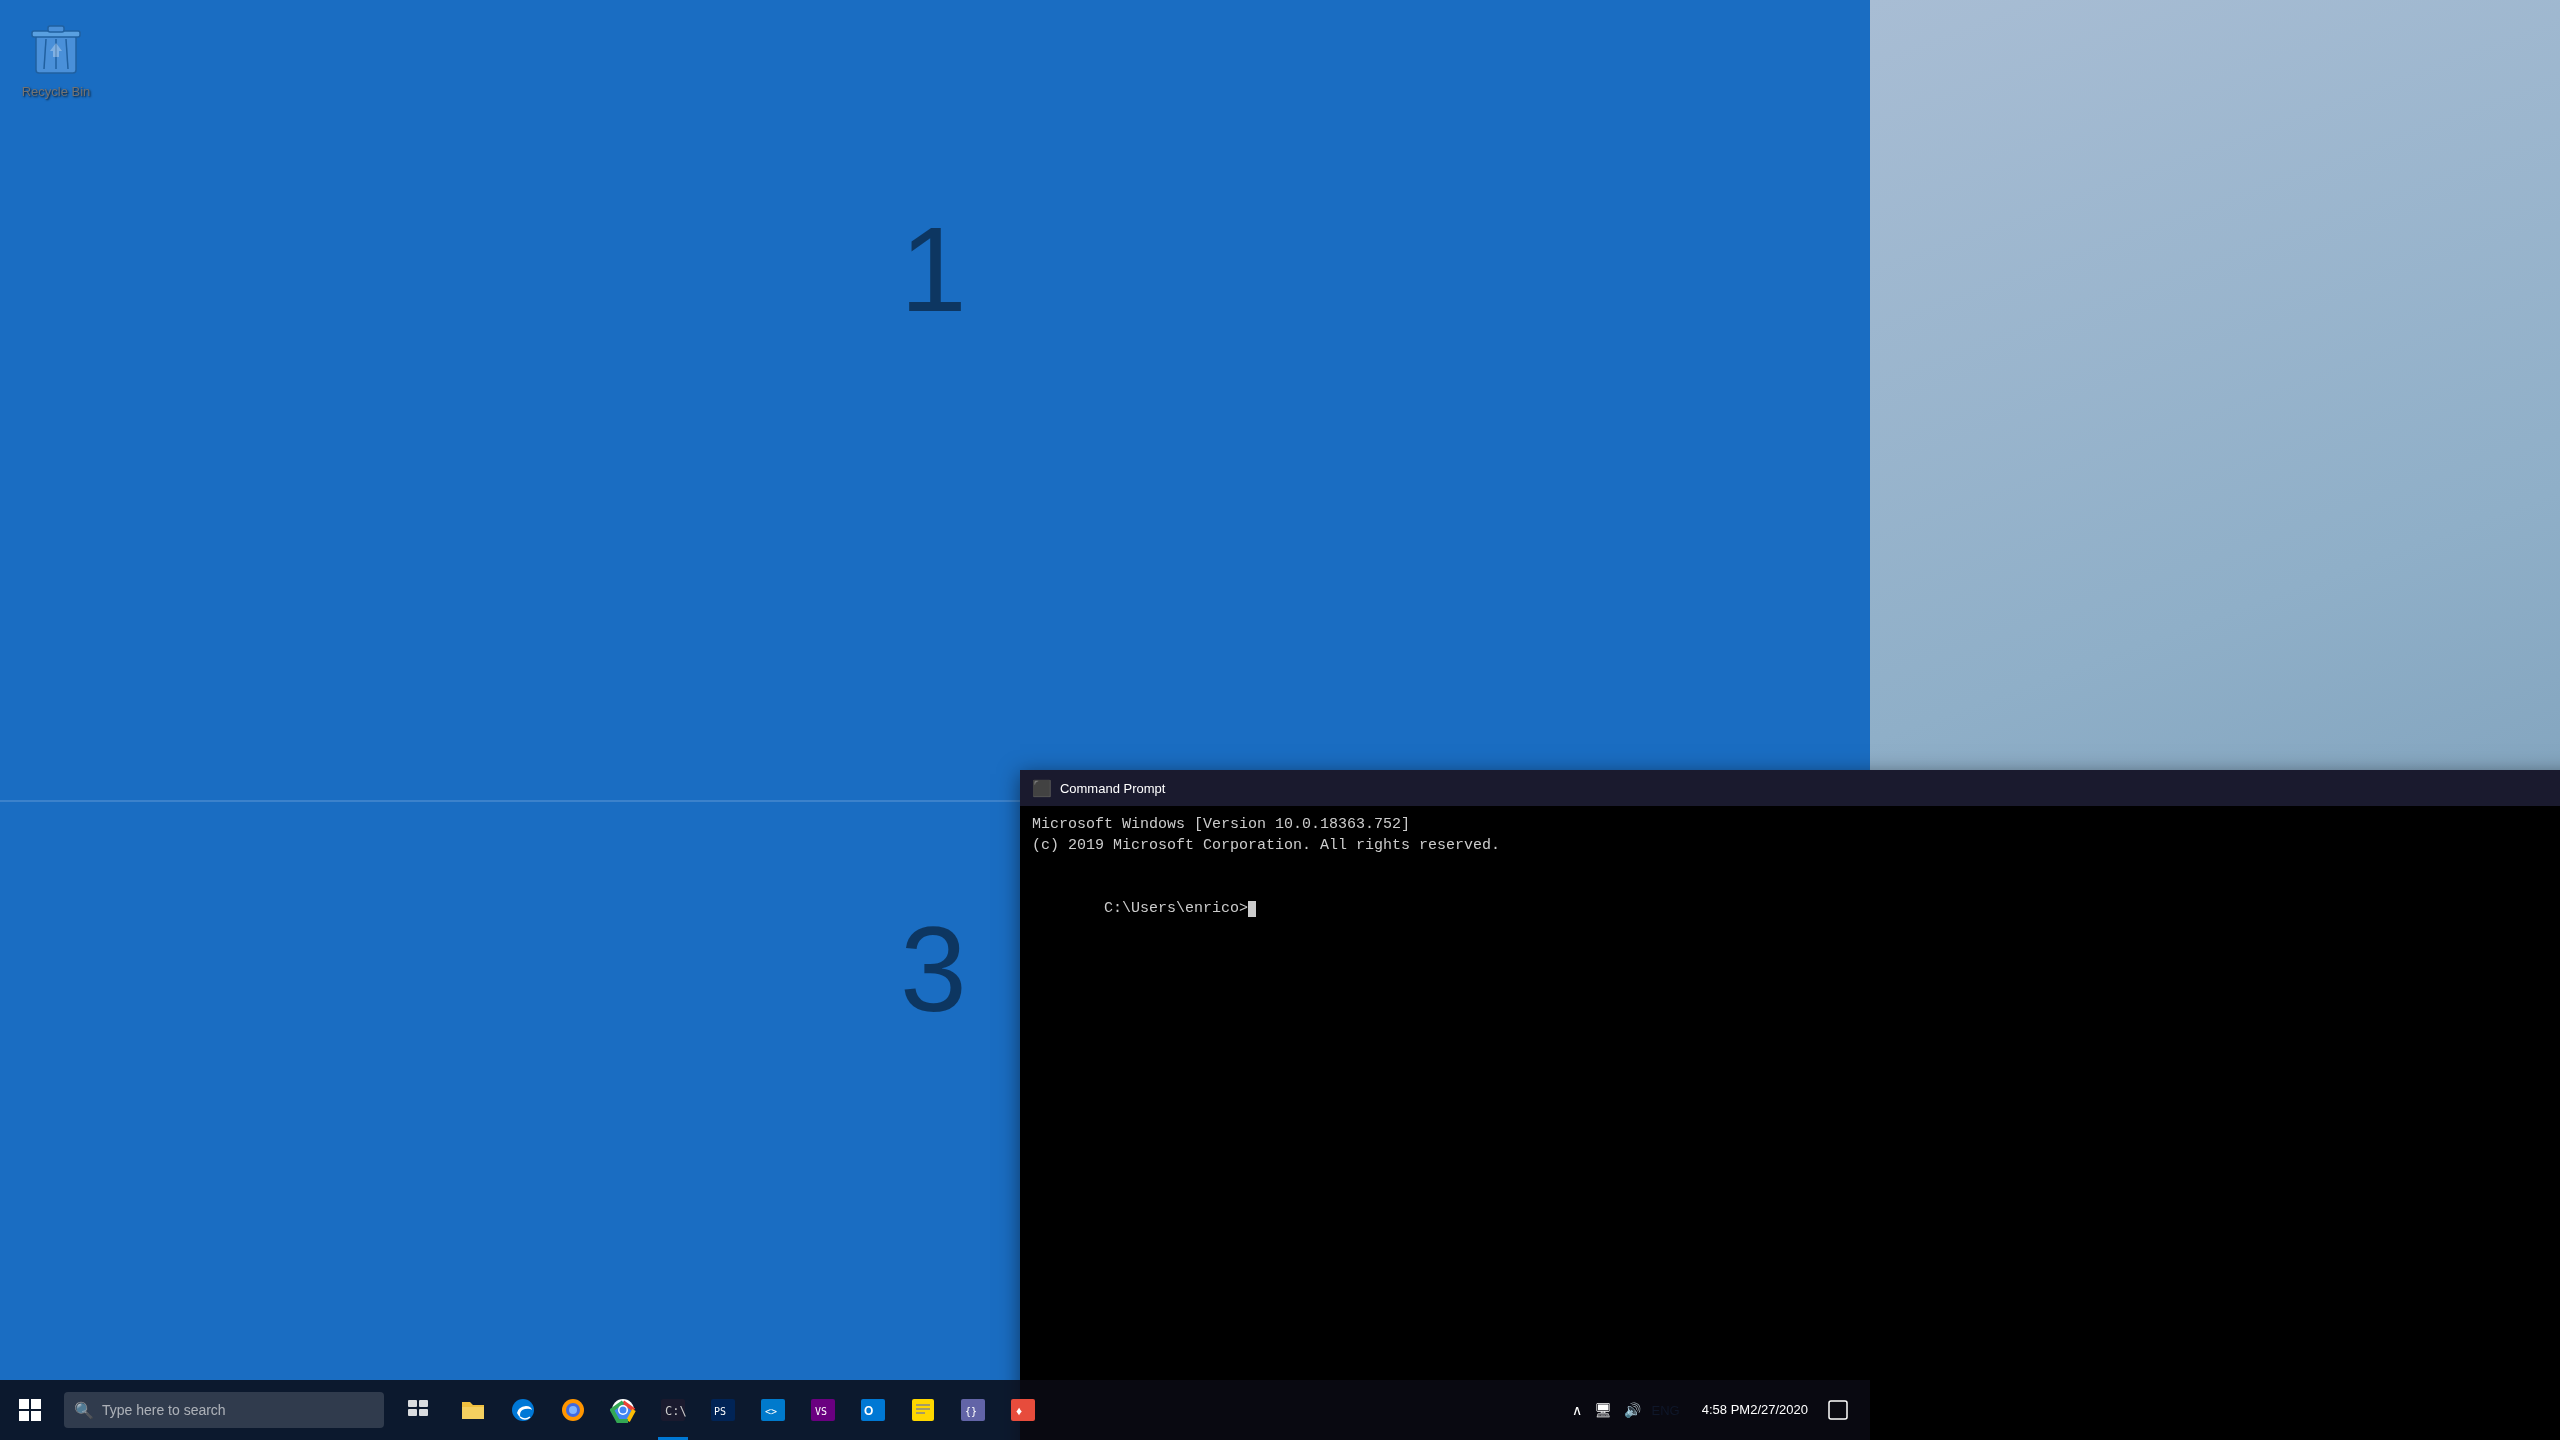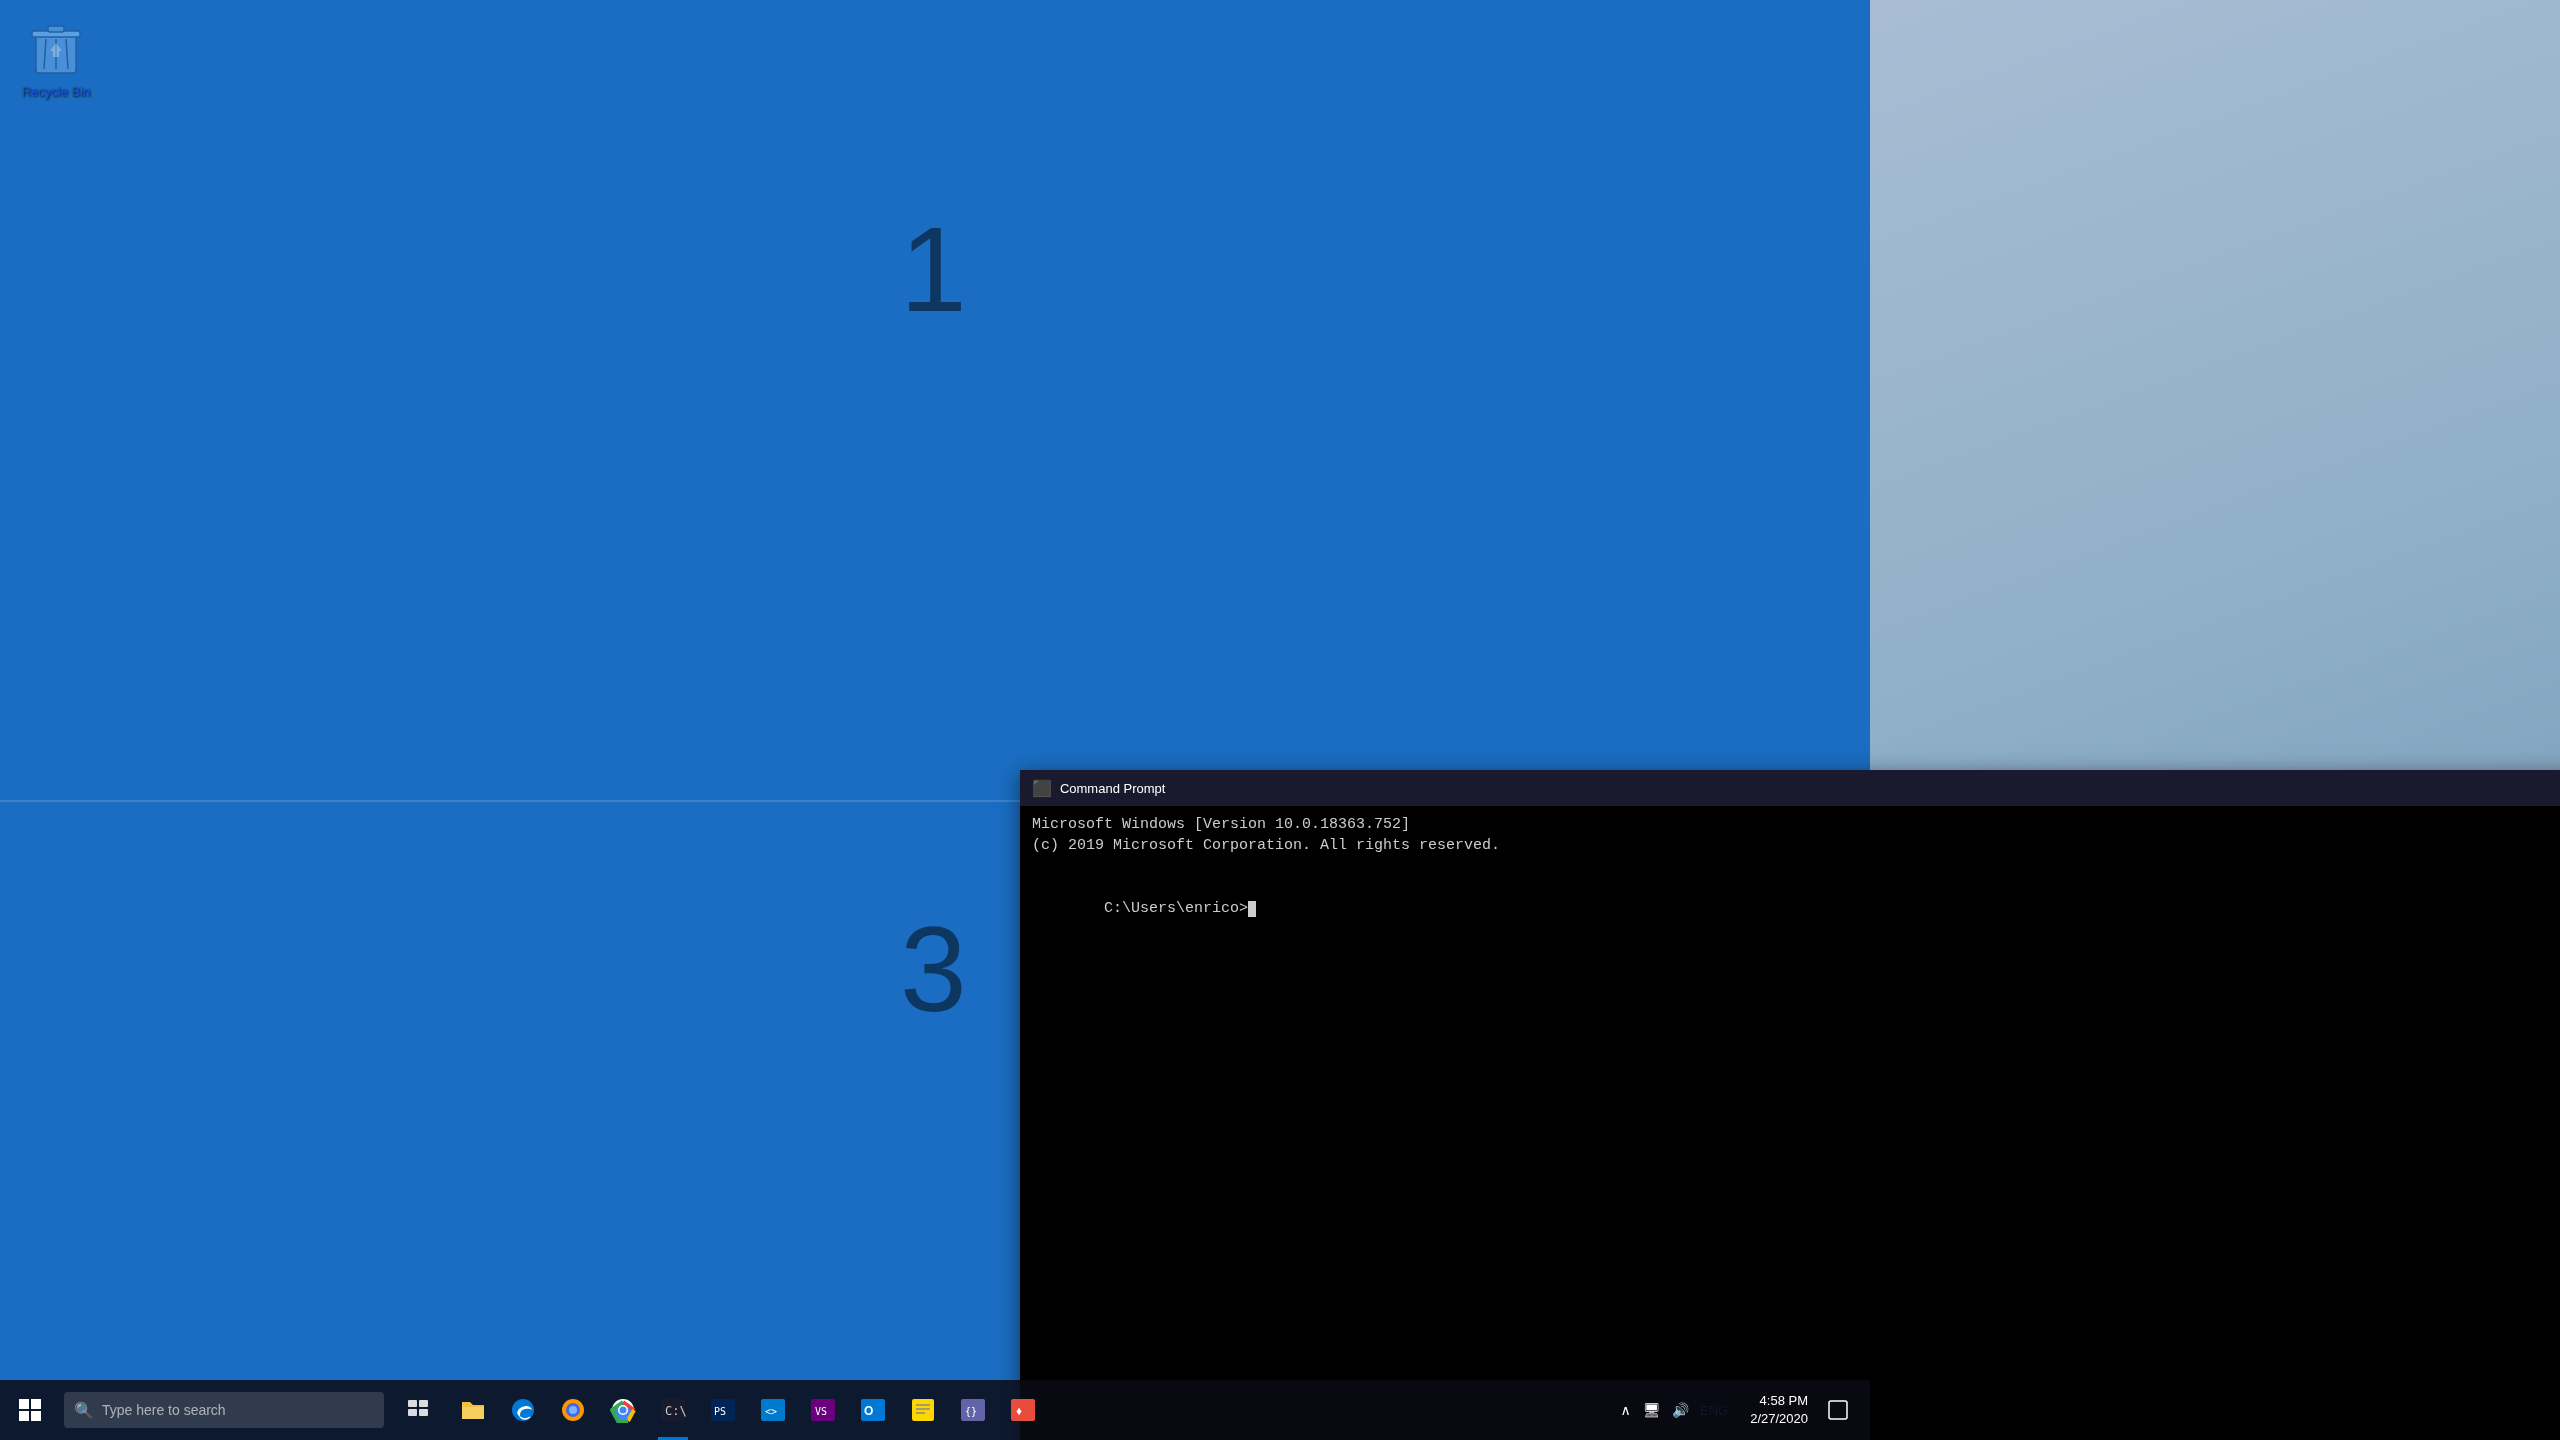--- a/index.html
+++ b/index.html
@@ -70,21 +70,21 @@
 
     #recycle-bin-icon {
       width: 64px;
       height: 64px;
       display: flex;
       align-items: center;
       justify-content: center;
     }
 
     #recycle-bin-label {
-      color: #1d4ed8;
+      color: #737373;
       font-size: 13px;
       text-align: center;
       text-shadow: 1px 1px 2px rgba(0,0,0,0.8);
       margin-top: 4px;
       line-height: 1.2;
     }
 
     
     #taskbar {
       position: absolute;
@@ -153,21 +153,21 @@
     }
 
     #tray-icons {
       display: flex;
       align-items: center;
       gap: 4px;
     }
 
     #clock {
       display: flex;
-      flex-direction: column;
+      flex-direction: row;
       align-items: flex-end;
       color: white;
       font-size: 13px;
       margin-left: 8px;
       cursor: pointer;
       padding: 0 8px;
       line-height: 1.4;
     }
 
     #notification-btn {

